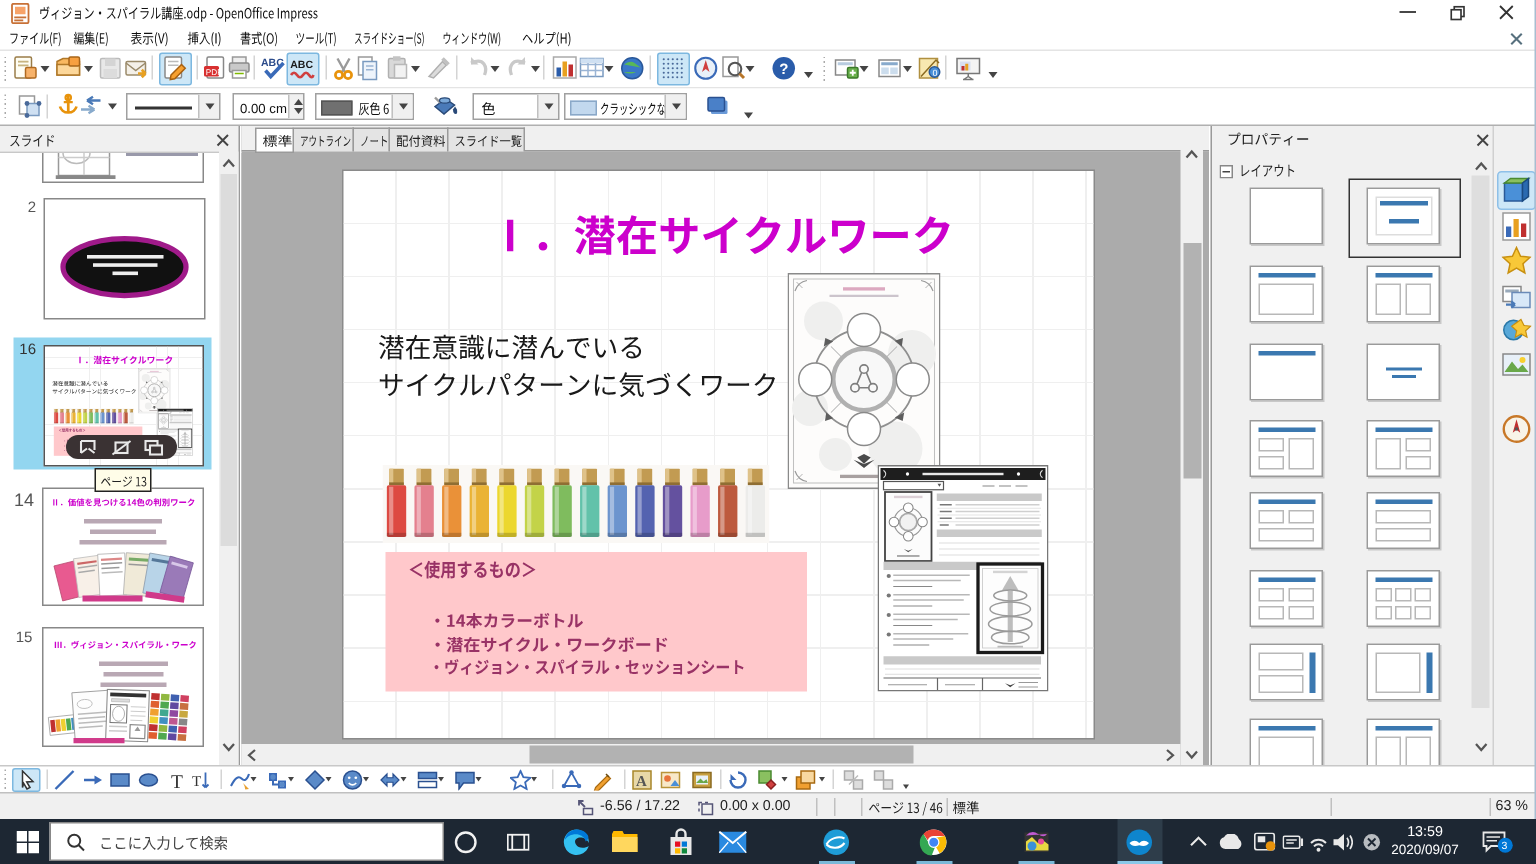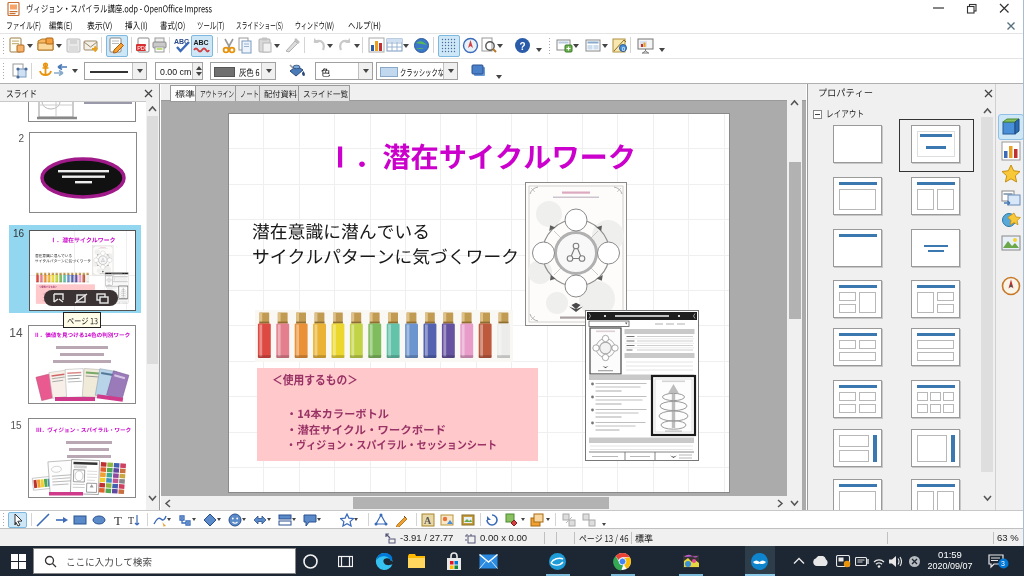--- a/index.html
+++ b/index.html
@@ -1289,21 +1289,21 @@
       <rect x="1" y="1" width="6" height="6" fill="#ddd" stroke="#aaa"></rect>
       <rect x="7" y="7" width="6" height="6" fill="#ddd" stroke="#aaa"></rect>
     </svg>
     <div style="position:absolute;left:602px;top:12px;width:0;height:0;border-left:2.5px solid transparent;border-right:2.5px solid transparent;border-top:3.5px solid #444"></div>
   </div>
 <div class="abs" style="left:0;top:528px;width:1024px;height:18px;background:#f0f0f0;border-top:1px solid #c0c0c0">
     <svg style="position:absolute;left:385px;top:4px" width="11" height="11" viewBox="0 0 11 11">
       <path d="M1 4V1h3M1 1l4 4" stroke="#557" stroke-width="1.2" fill="none"></path>
       <rect x="4" y="6" width="6" height="4" fill="none" stroke="#557"></rect>
     </svg>
-    <div style="position:absolute;left:400px;top:2.5px;font-size:9.5px;color:#222">-3.91 / 27.77</div>
+    <div style="position:absolute;left:400px;top:2.5px;font-size:9.5px;color:#222">-6.56 / 17.22</div>
     <svg style="position:absolute;left:465px;top:4px" width="11" height="11" viewBox="0 0 11 11">
       <rect x="3" y="3" width="7" height="7" fill="none" stroke="#557"></rect>
       <path d="M1 8V6M1 4V2h2M5 2h2" stroke="#557" fill="none"></path>
     </svg>
     <div style="position:absolute;left:480px;top:2.5px;font-size:9.5px;color:#222">0.00 x 0.00</div>
     <div style="position:absolute;left:544px;top:3px;width:1px;height:12px;background:#c0c0c0"></div>
     <div style="position:absolute;left:556px;top:3px;width:1px;height:12px;background:#c0c0c0"></div>
     <div style="position:absolute;left:574px;top:3px;width:1px;height:12px;background:#c0c0c0"></div>
     <svg style="position:absolute;left:578.5px;top:2.5px;overflow:visible" width="51" height="13" viewBox="0 0 51 13">
       <path transform="translate(0,10.0)" fill="#222" d="M5.5 -5.6C5.5 -6.0 5.8 -6.3 6.1 -6.3C6.4 -6.3 6.7 -6.0 6.7 -5.6C6.7 -5.2 6.4 -4.9 6.1 -4.9C5.8 -4.9 5.5 -5.2 5.5 -5.6ZM5.2 -5.6C5.2 -5.0 5.6 -4.5 6.1 -4.5C6.7 -4.5 7.1 -5.0 7.1 -5.6C7.1 -6.2 6.7 -6.7 6.1 -6.7C5.6 -6.7 5.2 -6.2 5.2 -5.6ZM0.4 -2.4 1.0 -1.7C1.1 -1.9 1.3 -2.2 1.5 -2.5C1.8 -3.0 2.5 -4.0 2.9 -4.5C3.1 -4.9 3.3 -5.0 3.6 -4.6C3.9 -4.2 4.6 -3.3 5.1 -2.7C5.6 -2.0 6.3 -1.1 6.9 -0.3L7.4 -0.9C6.8 -1.7 6.0 -2.7 5.5 -3.4C5.0 -4.0 4.3 -4.8 3.9 -5.3C3.3 -5.9 3.0 -5.8 2.5 -5.2C2.0 -4.5 1.3 -3.5 1.0 -3.1C0.8 -2.8 0.6 -2.7 0.4 -2.4Z M8.7 -4.0V-3.1C8.9 -3.1 9.3 -3.2 9.8 -3.2C10.4 -3.2 13.5 -3.2 14.1 -3.2C14.5 -3.2 14.8 -3.1 14.9 -3.1V-4.0C14.8 -4.0 14.5 -4.0 14.1 -4.0C13.5 -4.0 10.4 -4.0 9.8 -4.0C9.3 -4.0 8.9 -4.0 8.7 -4.0Z M21.4 -6.9 21.0 -6.7C21.2 -6.3 21.5 -5.7 21.7 -5.3L22.1 -5.5C21.9 -5.9 21.6 -6.6 21.4 -6.9ZM22.4 -7.4 22.0 -7.2C22.3 -6.7 22.5 -6.2 22.7 -5.7L23.2 -6.0C23.0 -6.4 22.6 -7.1 22.4 -7.4ZM18.0 -7.1 17.7 -6.5C18.1 -6.1 19.0 -5.5 19.4 -5.1L19.7 -5.8C19.4 -6.1 18.5 -6.8 18.0 -7.1ZM16.8 -0.4 17.2 0.3C17.9 0.1 19.0 -0.3 19.8 -0.8C21.1 -1.7 22.2 -2.9 22.9 -4.1L22.5 -4.9C21.8 -3.6 20.8 -2.4 19.5 -1.5C18.7 -1.0 17.7 -0.6 16.8 -0.4ZM16.8 -5.0 16.5 -4.4C17.0 -4.1 17.8 -3.4 18.2 -3.1L18.6 -3.7C18.2 -4.0 17.3 -4.7 16.8 -5.0Z M26.1 0.0H29.3V-0.7H28.1V-6.8H27.5C27.2 -6.6 26.9 -6.4 26.3 -6.3V-5.8H27.4V-0.7H26.1Z M31.8 0.1C32.9 0.1 33.7 -0.6 33.7 -1.8C33.7 -2.8 33.2 -3.4 32.5 -3.6V-3.6C33.1 -3.9 33.5 -4.4 33.5 -5.2C33.5 -6.3 32.8 -6.9 31.8 -6.9C31.2 -6.9 30.6 -6.6 30.2 -6.1L30.6 -5.6C30.9 -6.0 31.3 -6.2 31.8 -6.2C32.4 -6.2 32.8 -5.8 32.8 -5.2C32.8 -4.4 32.4 -3.9 31.2 -3.9V-3.2C32.5 -3.2 33.0 -2.7 33.0 -1.9C33.0 -1.1 32.5 -0.6 31.8 -0.6C31.1 -0.6 30.7 -1.0 30.4 -1.4L30.0 -0.8C30.4 -0.3 30.9 0.1 31.8 0.1Z M36.0 1.7H36.5L38.9 -7.4H38.4Z M43.4 0.0H44.1V-1.9H44.9V-2.6H44.1V-6.8H43.3L40.9 -2.4V-1.9H43.4ZM43.4 -2.6H41.7L43.0 -4.9C43.1 -5.2 43.3 -5.6 43.4 -5.9H43.5C43.5 -5.5 43.4 -5.0 43.4 -4.7Z M47.5 0.1C48.4 0.1 49.2 -0.8 49.2 -2.1C49.2 -3.5 48.5 -4.2 47.6 -4.2C47.1 -4.2 46.6 -3.9 46.2 -3.4C46.3 -5.5 46.9 -6.2 47.7 -6.2C48.1 -6.2 48.4 -6.0 48.6 -5.7L49.1 -6.2C48.7 -6.6 48.3 -6.9 47.7 -6.9C46.6 -6.9 45.6 -5.9 45.6 -3.3C45.6 -1.0 46.4 0.1 47.5 0.1ZM46.3 -2.7C46.6 -3.4 47.1 -3.6 47.4 -3.6C48.1 -3.6 48.5 -3.0 48.5 -2.1C48.5 -1.2 48.1 -0.5 47.5 -0.5C46.8 -0.5 46.3 -1.3 46.3 -2.7Z"></path>
@@ -1407,21 +1407,21 @@
       <circle cx="7" cy="11.5" r="1.3" fill="#e8e8e8"></circle>
     </svg>
     <svg style="position:absolute;left:888px;top:9px" width="14" height="13" viewBox="0 0 14 13">
       <path d="M1 4.5h3L8 1v11L4 8.5H1z" fill="#e8e8e8"></path>
       <path d="M10 3.5q2 3 0 6M12 2q3 4.5 0 9" stroke="#e8e8e8" fill="none" stroke-width="1.1"></path>
     </svg>
     <svg style="position:absolute;left:908px;top:9px" width="13" height="13" viewBox="0 0 13 13">
       <circle cx="6.5" cy="6.5" r="5.5" fill="#b8bcc0"></circle>
       <path d="M4 4l5 5M9 4l-5 5" stroke="#1d2733" stroke-width="1.3"></path>
     </svg>
-    <div style="position:absolute;left:930px;top:3px;width:40px;text-align:center;font-size:9.5px;color:#fff">01:59</div>
+    <div style="position:absolute;left:930px;top:3px;width:40px;text-align:center;font-size:9.5px;color:#fff">13:59</div>
     <div style="position:absolute;left:922px;top:15px;width:56px;text-align:center;font-size:9px;color:#fff">2020/09/07</div>
     <svg style="position:absolute;left:988px;top:8px" width="17" height="15" viewBox="0 0 17 15">
       <path d="M1 1h14v9H6l-3 3v-3H1z" fill="none" stroke="#e8e8e8" stroke-width="1.2"></path>
       <path d="M3 4h9M3 6.5h7" stroke="#e8e8e8" stroke-width="1"></path>
     </svg>
     <svg style="position:absolute;left:998px;top:12px" width="11" height="11" viewBox="0 0 11 11">
       <circle cx="5.5" cy="5.5" r="5" fill="#0078d7"></circle>
       <text x="3" y="8" font-size="7" fill="#fff" font-family="Liberation Sans">3</text>
     </svg>
   </div>

